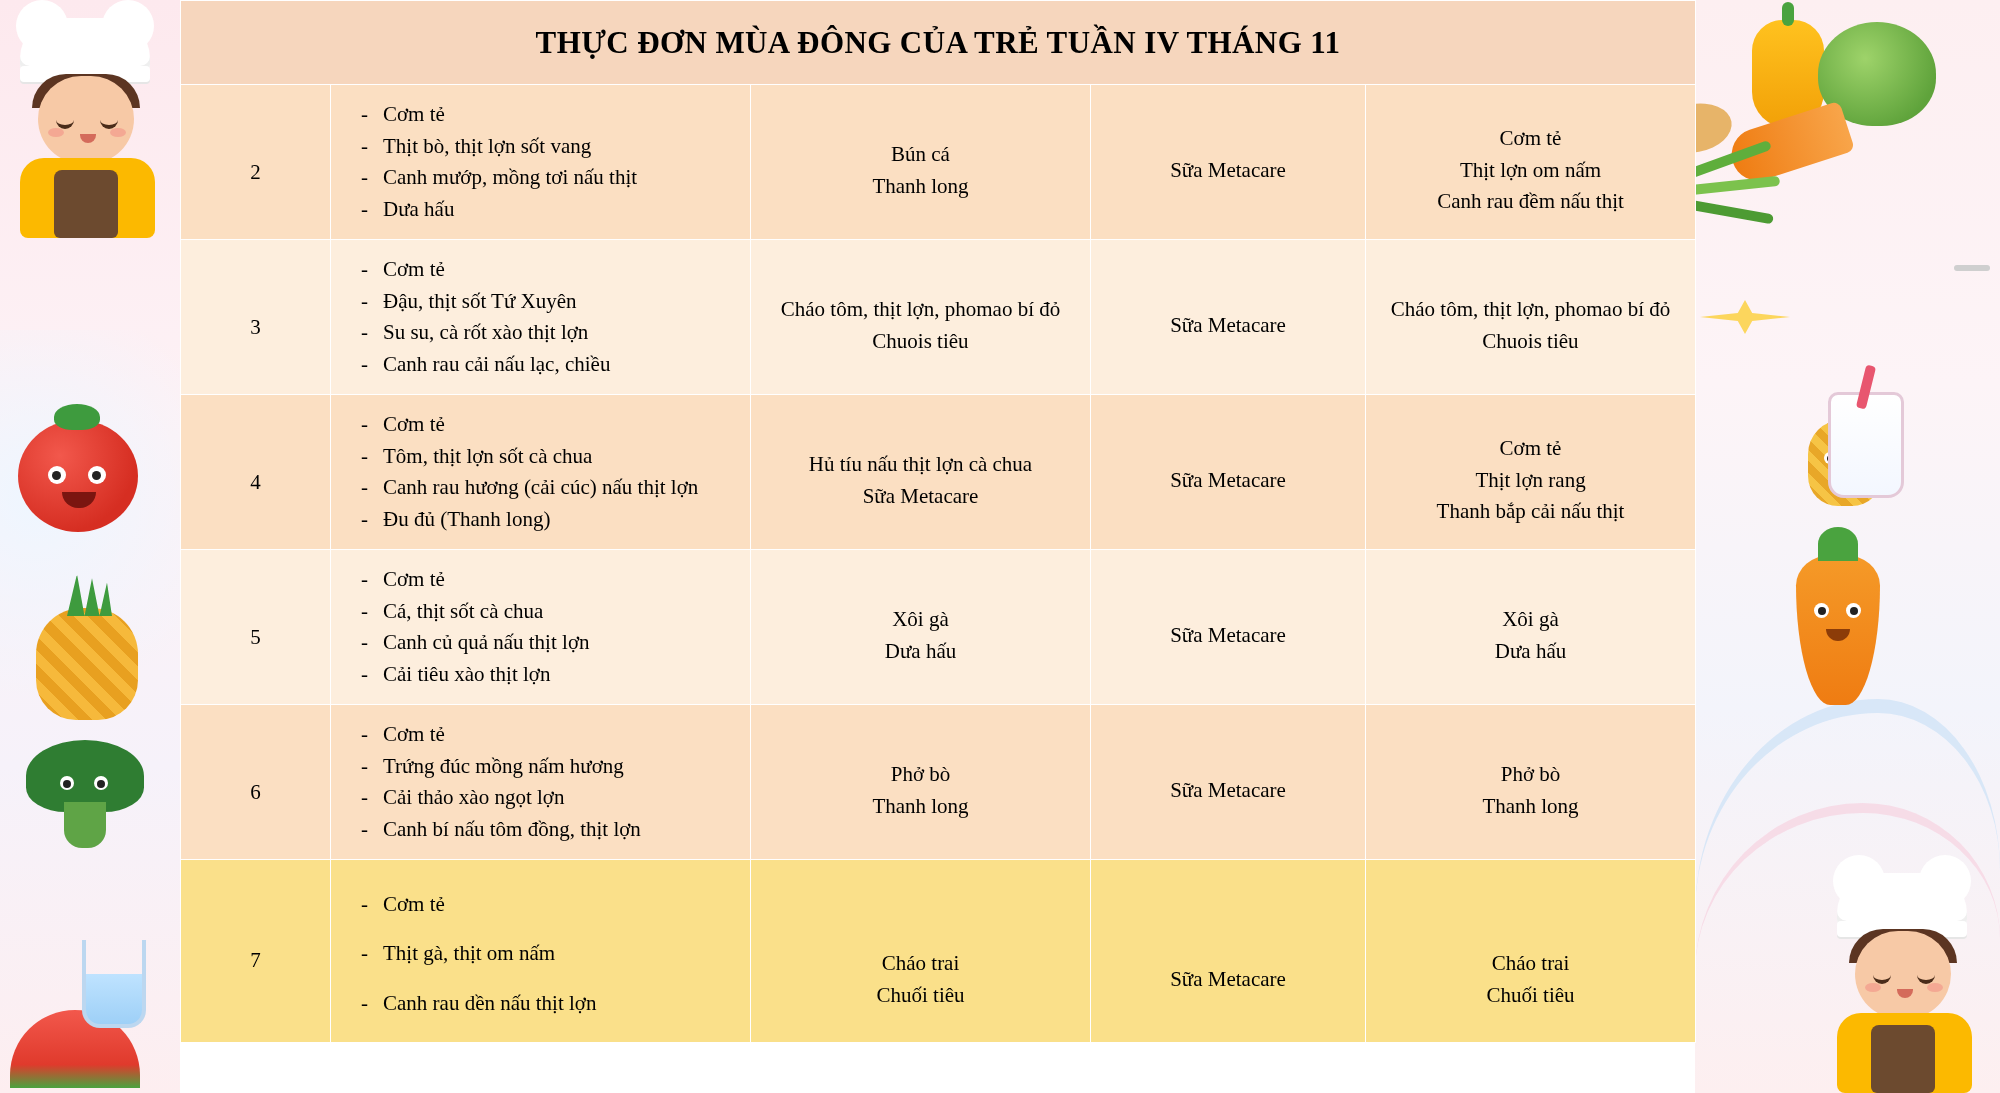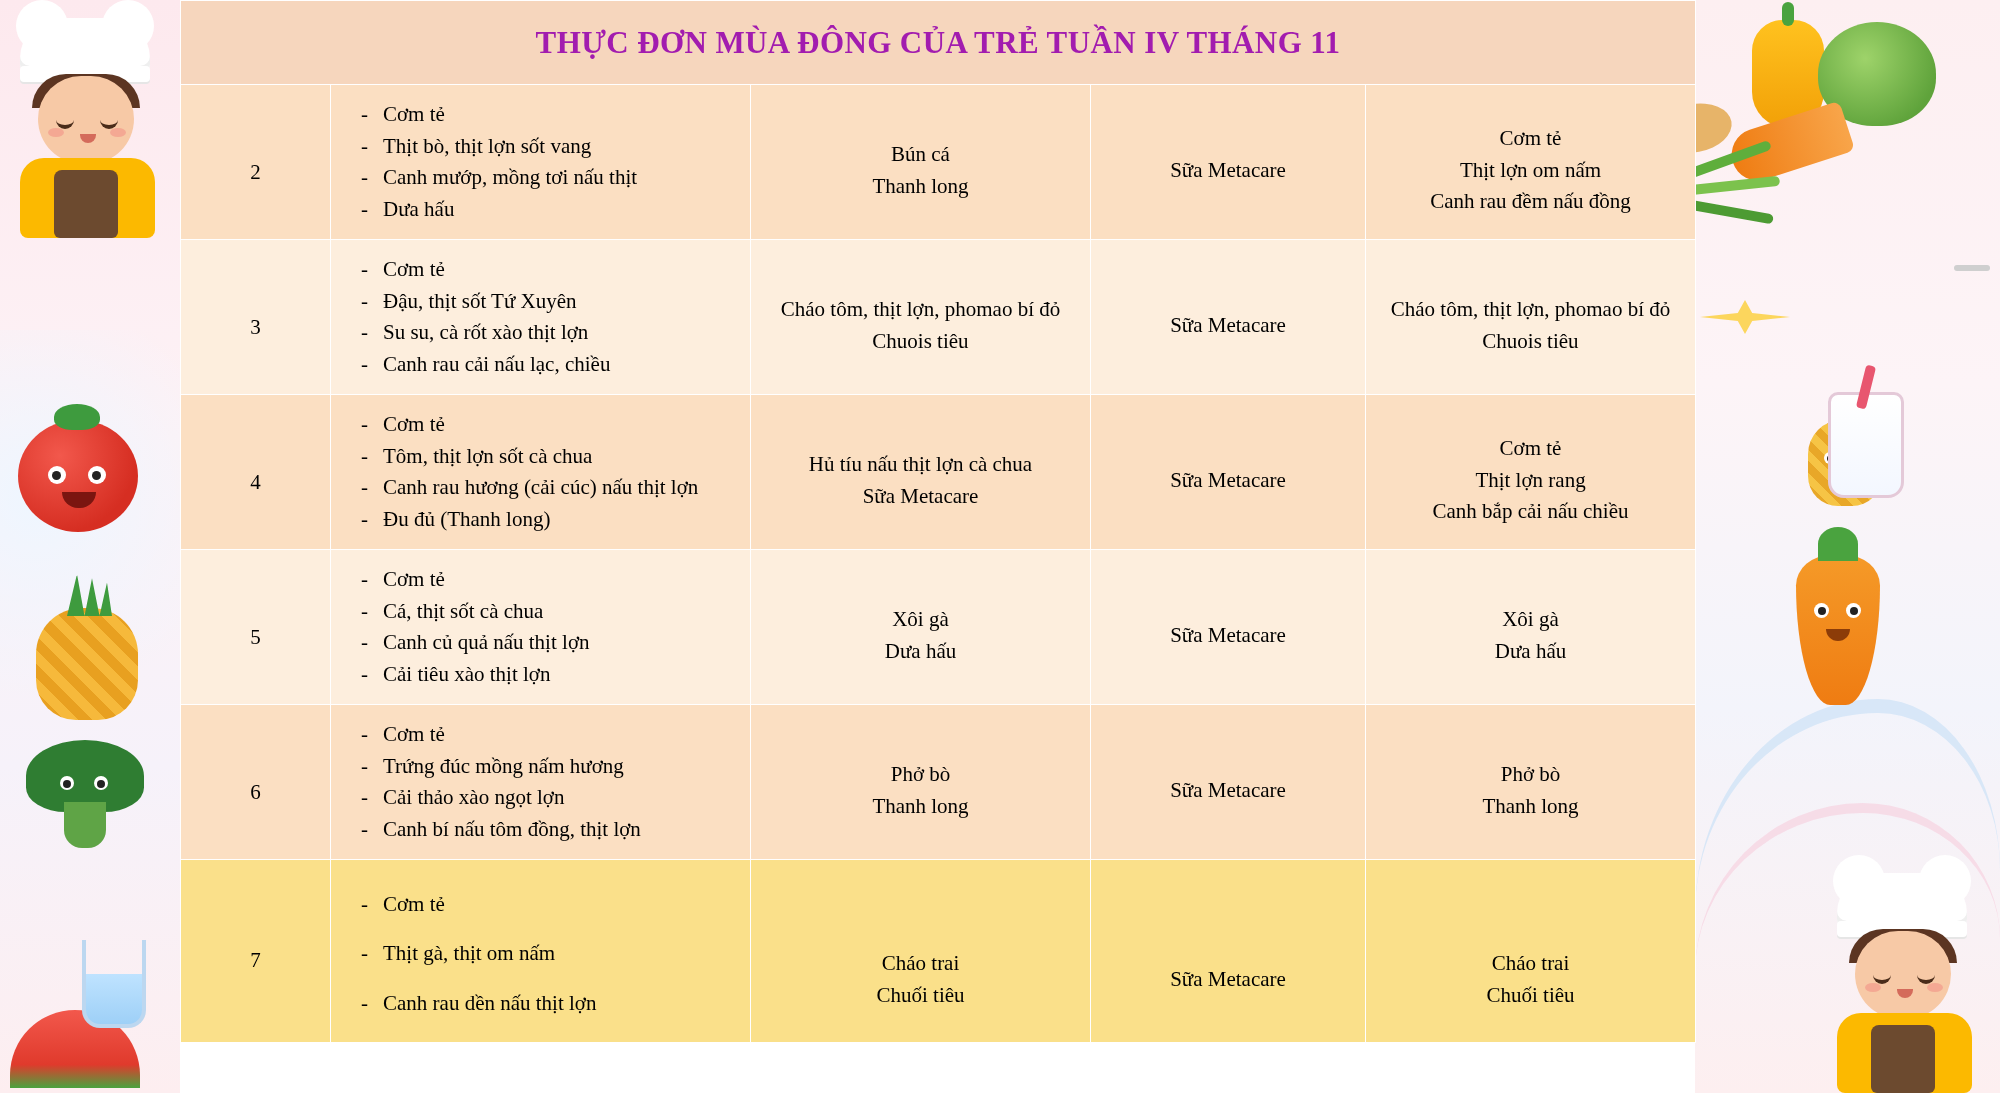--- a/index.html
+++ b/index.html
@@ -245,21 +245,21 @@
   table.menu td, table.menu th {
     border: 1px solid #ffffff;
     vertical-align: middle;
   }
   .title-cell {
     background: #f6d6bd;
     text-align: center;
     font-size: 31px;
     font-weight: bold;
     letter-spacing: .4px;
-    color: #a21caf;
+    color: #000000;
     height: 83px;
     padding: 0 4px;
   }
   .hdr th {
     background: #ffc000;
     color: #111;
     font-size: 24px;
     font-weight: bold;
     text-align: center;
     height: 84px;
@@ -437,21 +437,21 @@
           <td class="plain-cell">
             <div>Bún cá</div>
             <div>Thanh long</div>
           </td>
           <td class="plain-cell">
             <div>Sữa Metacare</div>
           </td>
           <td class="plain-cell">
             <div>Cơm tẻ</div>
             <div>Thịt lợn om nấm</div>
-            <div>Canh rau đềm nấu đồng</div>
+            <div>Canh rau đềm nấu thịt</div>
           </td>
         </tr>
 
         <tr class="row-b">
           <td class="day-cell">3</td>
           <td class="lunch-cell">
             <ul>
               <li>Cơm tẻ</li>
               <li>Đậu, thịt sốt Tứ Xuyên</li>
               <li>Su su, cà rốt xào thịt lợn</li>
@@ -484,21 +484,21 @@
           <td class="plain-cell">
             <div>Hủ tíu nấu thịt lợn cà chua</div>
             <div>Sữa Metacare</div>
           </td>
           <td class="plain-cell">
             <div>Sữa Metacare</div>
           </td>
           <td class="plain-cell">
             <div>Cơm tẻ</div>
             <div>Thịt lợn rang</div>
-            <div>Canh bắp cải nấu chiều</div>
+            <div>Thanh bắp cải nấu thịt</div>
           </td>
         </tr>
 
         <tr class="row-b">
           <td class="day-cell">5</td>
           <td class="lunch-cell">
             <ul>
               <li>Cơm tẻ</li>
               <li>Cá, thịt sốt cà chua</li>
               <li>Canh củ quả nấu thịt lợn</li>

